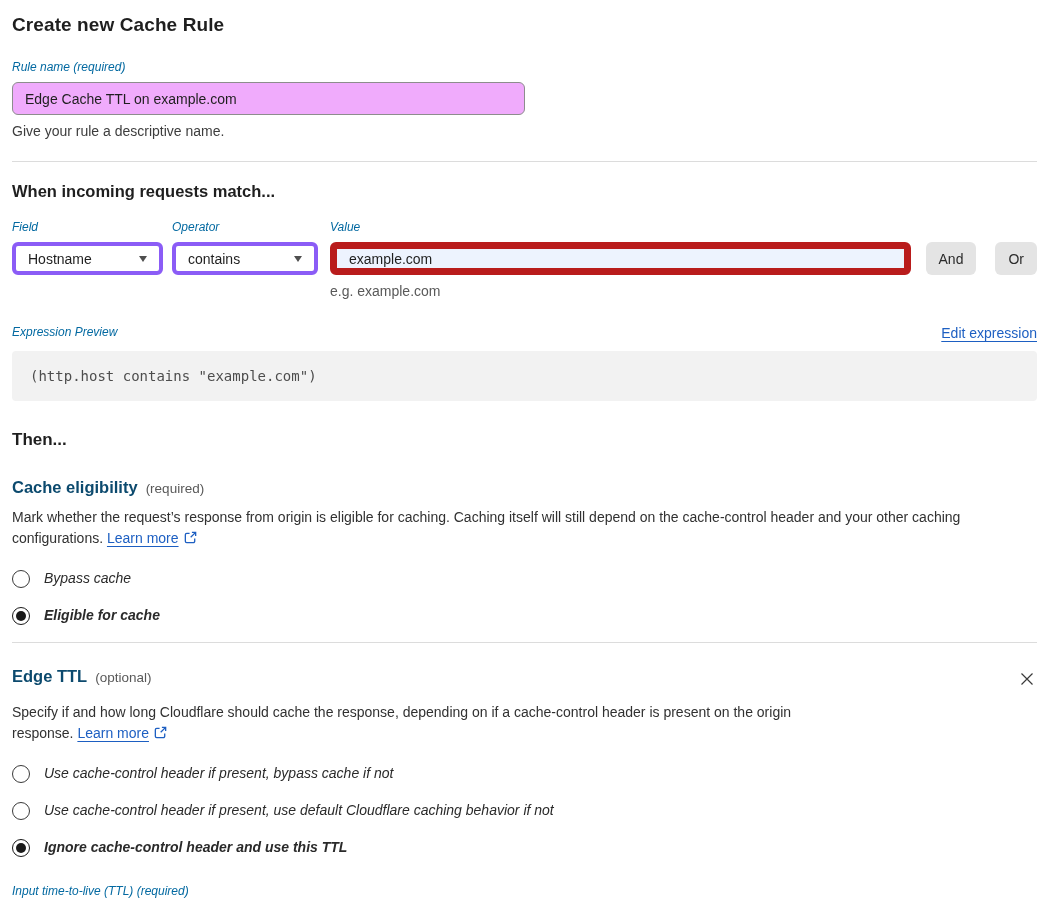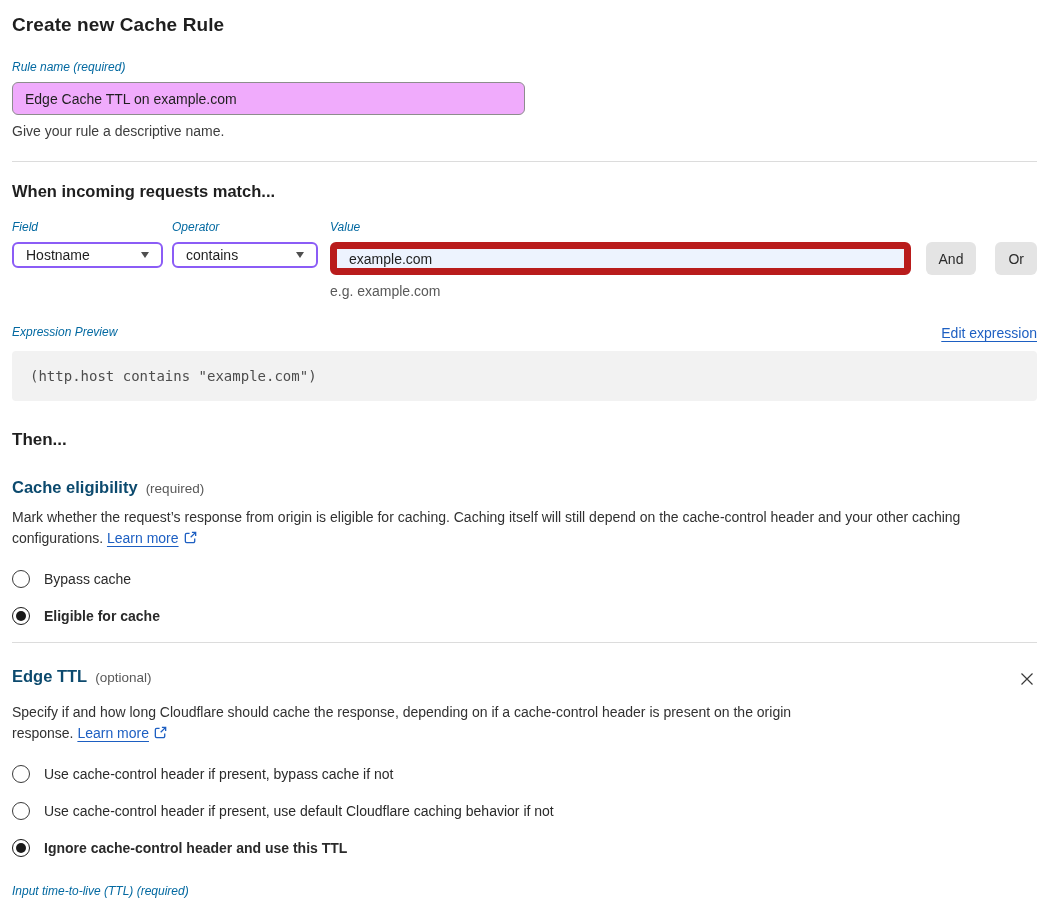--- a/index.html
+++ b/index.html
@@ -28,21 +28,21 @@
 
   .section-heading { font-size:16.5px; font-weight:bold; color:#1f1f1f; }
   .match-heading { margin-top:20px; }
 
   .match-row { display:flex; align-items:flex-start; margin-top:19px; }
   .match-col-field { width:151px; margin-right:9px; }
   .match-col-operator { width:146px; margin-right:12px; }
   .match-col-value { flex:1; margin-right:15px; }
 
   .select-box {
-    height:26px; border:2px solid #8b5cf6; border-radius:6px; background:#fff;
+    height:33px; border:4px solid #8b5cf6; border-radius:6px; background:#fff;
     display:flex; align-items:center; justify-content:space-between;
     padding:0 12px; cursor:pointer; font-size:14px; color:#1f1f1f;
   }
   .caret { width:0; height:0; border-left:4.5px solid transparent; border-right:4.5px solid transparent; border-top:6px solid #4f4f4f; }
 
   .value-input { width:100%; background:#edf3fe; border:7px solid #b91c1c; }
   .eg-text { font-size:14px; color:#595959; margin-top:8px; }
 
   .andor-btn {
     height:33px; padding:0 13px; margin-top:22px; border:none; border-radius:6px;
@@ -63,21 +63,21 @@
   .then-heading { margin-top:29px; font-size:17px; }
 
   .subsection-header { margin-top:28px; display:flex; align-items:baseline; gap:8px; }
   .subsection-title { font-size:16.5px; font-weight:bold; color:#0c4a6e; }
   .tag { font-size:13.5px; color:#595959; }
 
   .desc { margin-top:10px; font-size:14px; line-height:21px; color:#313131; }
   .edge-desc { max-width:836px; }
   .ext-icon { display:inline-block; vertical-align:-2px; margin-left:4px; }
 
-  .radio-row { display:flex; align-items:center; margin-top:19px; cursor:pointer; }
+  .radio-row { display:flex; margin-top:19px; cursor:pointer;font-style:italic; }
   .radio-row + .radio-row { margin-top:19px; }
   .radio {
     width:18px; height:18px; border-radius:50%;
     border:1.5px solid #3a3a3a; background:#fff; margin-right:14px; flex:none;
     display:flex; align-items:center; justify-content:center;
   }
   .radio.selected { border-color:#1a1a1a; }
   .radio.selected::after { content:""; width:10px; height:10px; border-radius:50%; background:#1a1a1a; }
   .radio-label { font-size:14px; color:#2a2a2a; }
   .radio-label.bold { font-weight:bold; }

